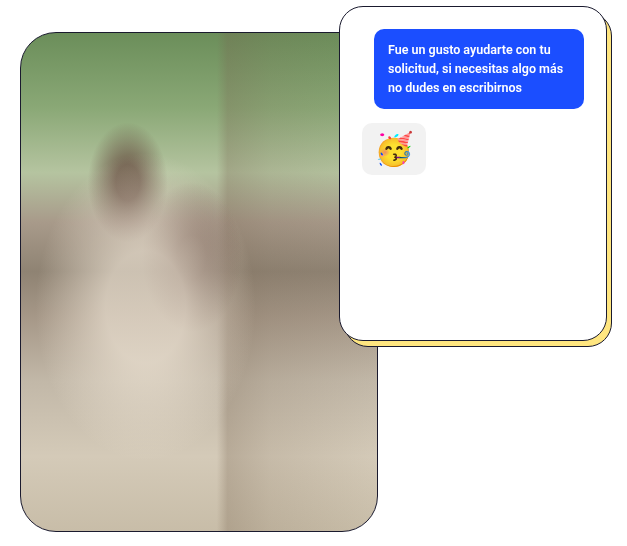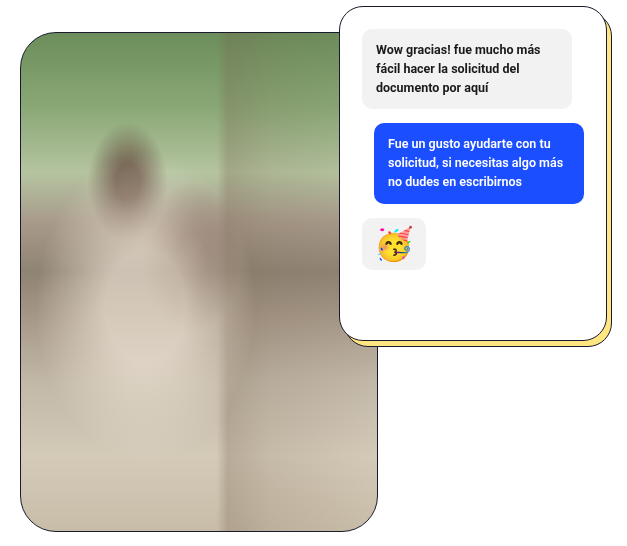--- a/index.html
+++ b/index.html
@@ -88,16 +88,15 @@
     }
   </style>
 </head>
 <body>
 
 <div class="photo-frame"></div>
 
 <div class="chat-card-shadow"></div>
 
 <div class="chat-card">
-  <div class="bubble bubble-left">Wow gracias! fue mucho más fácil hacer la solicitud del documento por aquí</div>
   <div class="bubble bubble-right">Fue un gusto ayudarte con tu solicitud, si necesitas algo más no dudes en escribirnos</div>
   <div class="bubble-emoji">🥳</div>
 </div>
 
 </body></html>

